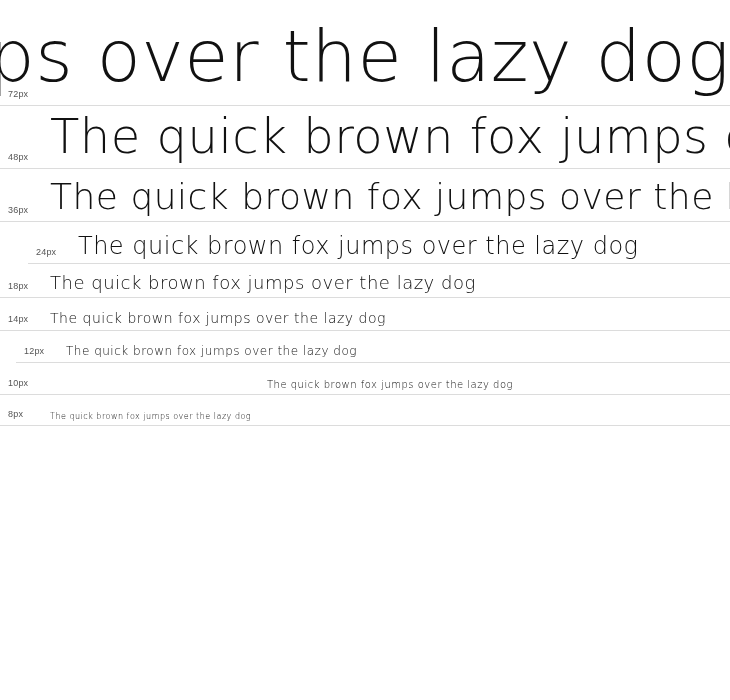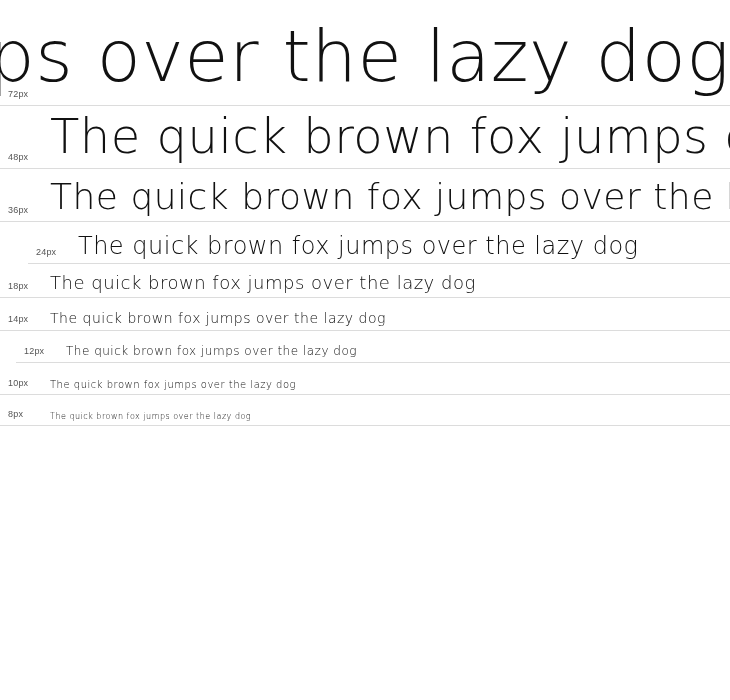--- a/index.html
+++ b/index.html
@@ -87,21 +87,21 @@
   <div class="row" style="height: 33px;">
     <span class="size-label">14px</span>
     <span class="sample" style="font-size: 14px; margin-bottom: 4px;">The quick brown fox jumps over the lazy dog</span>
   </div>
 
   <div class="row" style="height: 32px; margin-left: 16px;">
     <span class="size-label">12px</span>
     <span class="sample" style="font-size: 12px; margin-bottom: 4px;">The quick brown fox jumps over the lazy dog</span>
   </div>
 
-  <div class="row" style="height: 32px;">
+  <div class="row" style="height: 32px; justify-content: center;">
     <span class="size-label">10px</span>
     <span class="sample" style="font-size: 10px; margin-bottom: 4px;">The quick brown fox jumps over the lazy dog</span>
   </div>
 
   <div class="row" style="height: 31px;">
     <span class="size-label">8px</span>
     <span class="sample" style="font-size: 8px; margin-bottom: 4px;">The quick brown fox jumps over the lazy dog</span>
   </div>
 
   <div class="filler"></div>

